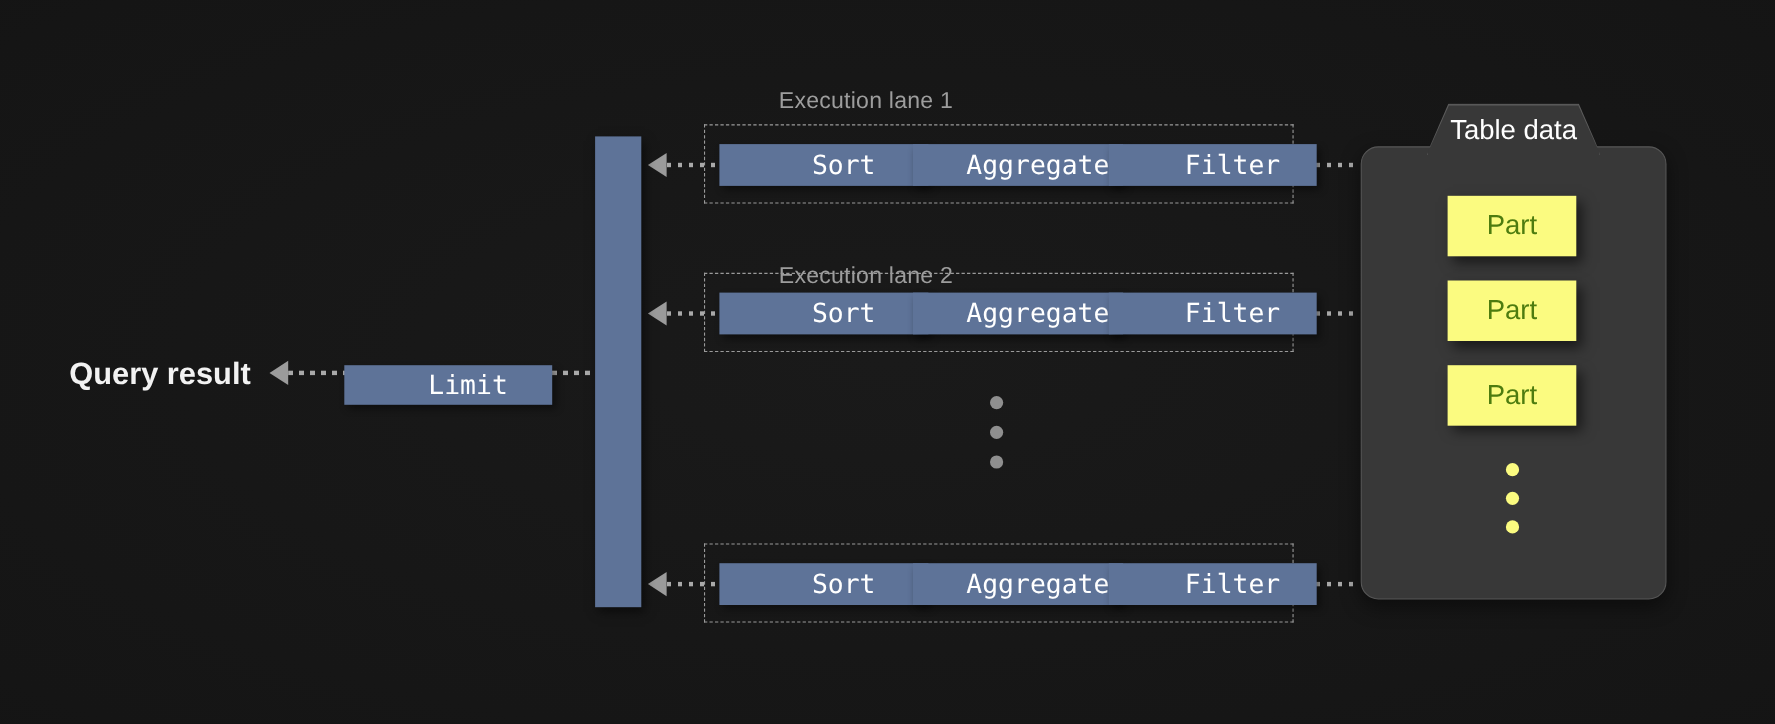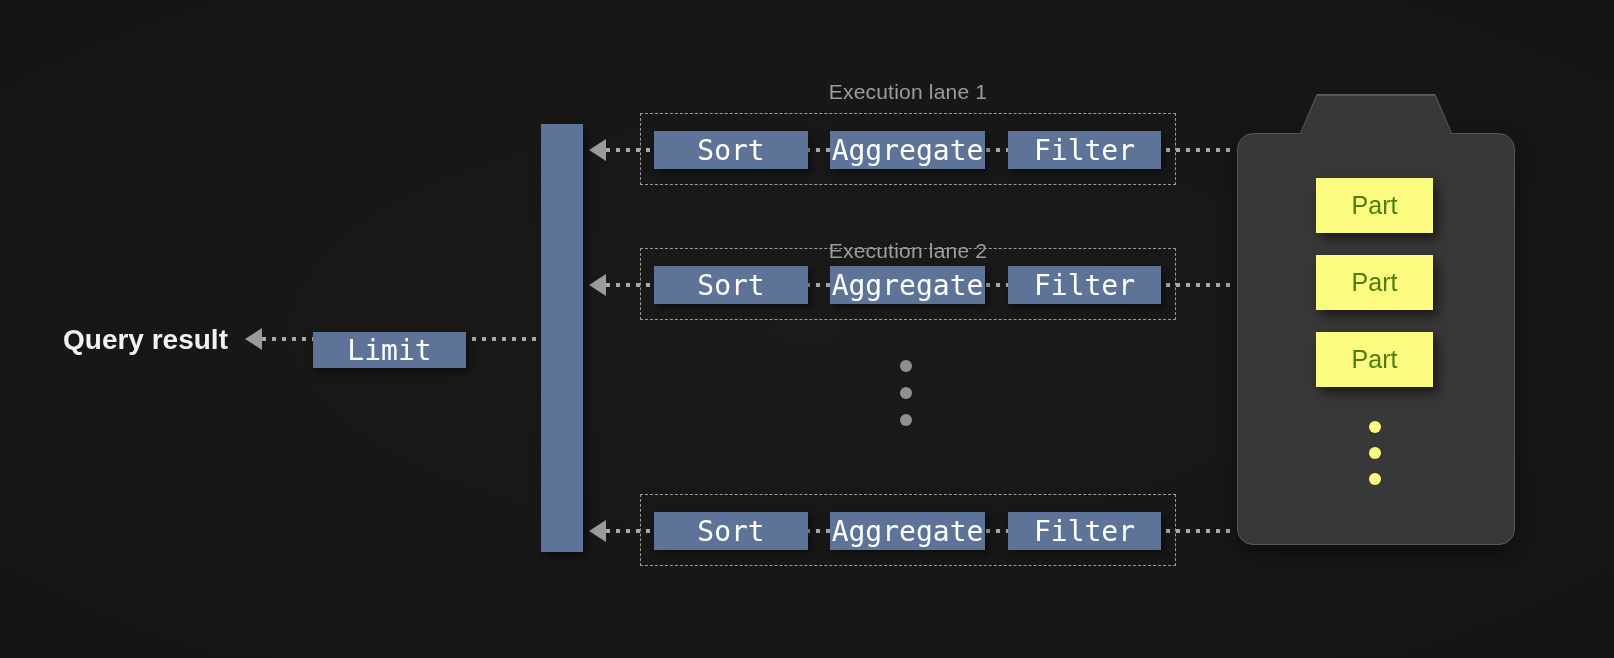--- a/index.html
+++ b/index.html
@@ -48,37 +48,37 @@
     border: 1px dashed #9a9a9a;
     box-sizing: border-box;
     z-index: 1;
   }
   .lane-title {
     position: absolute;
     color: #9d9d9d;
     font-size: 21px;
     letter-spacing: 0.2px;
     white-space: nowrap;
-    text-align: center;
     z-index: 1;
   }
 
   
   .op-box {
     position: absolute;
     background: #5e7398;
     color: #ffffff;
     font-family: "DejaVu Sans Mono", "Liberation Mono", monospace;
-    font-size: 28px;
+    font-size: 24px;
     display: flex;
     align-items: center;
     justify-content: center;
     box-shadow: 3px 4px 7px rgba(0,0,0,0.45);
     z-index: 4;
     letter-spacing: 0px;
+    padding-left: 36px;
   }
 
   
   #merge-bar {
     position: absolute;
     background: #5e7398;
     box-shadow: 3px 4px 9px rgba(0,0,0,0.5);
     z-index: 4;
   }
   #merge-label {
@@ -228,20 +228,21 @@
 
   <div class="lane-box" style="left:640px; top:494px; width:536px; height:72px;"></div>
 
   <div class="op-box" style="left:654px; top:512px; width:154px; height:38px;">Sort</div>
   <div class="op-box" style="left:830px; top:512px; width:155px; height:38px;">Aggregate</div>
   <div class="op-box" style="left:1008px; top:512px; width:153px; height:38px;">Filter</div>
 
   <div id="table-tab-outline"></div>
   <div id="table-tab"></div>
   <div id="table-panel"></div>
+  <div id="table-title">Table data</div>
 
   <div class="part-box" style="left:1316px; top:178px; width:117px; height:55px;">Part</div>
   <div class="part-box" style="left:1316px; top:255px; width:117px; height:55px;">Part</div>
   <div class="part-box" style="left:1316px; top:332px; width:117px; height:55px;">Part</div>
 
   <div class="ydot" style="left:1369px; top:421px;"></div>
   <div class="ydot" style="left:1369px; top:447px;"></div>
   <div class="ydot" style="left:1369px; top:473px;"></div>
 
 </div>

